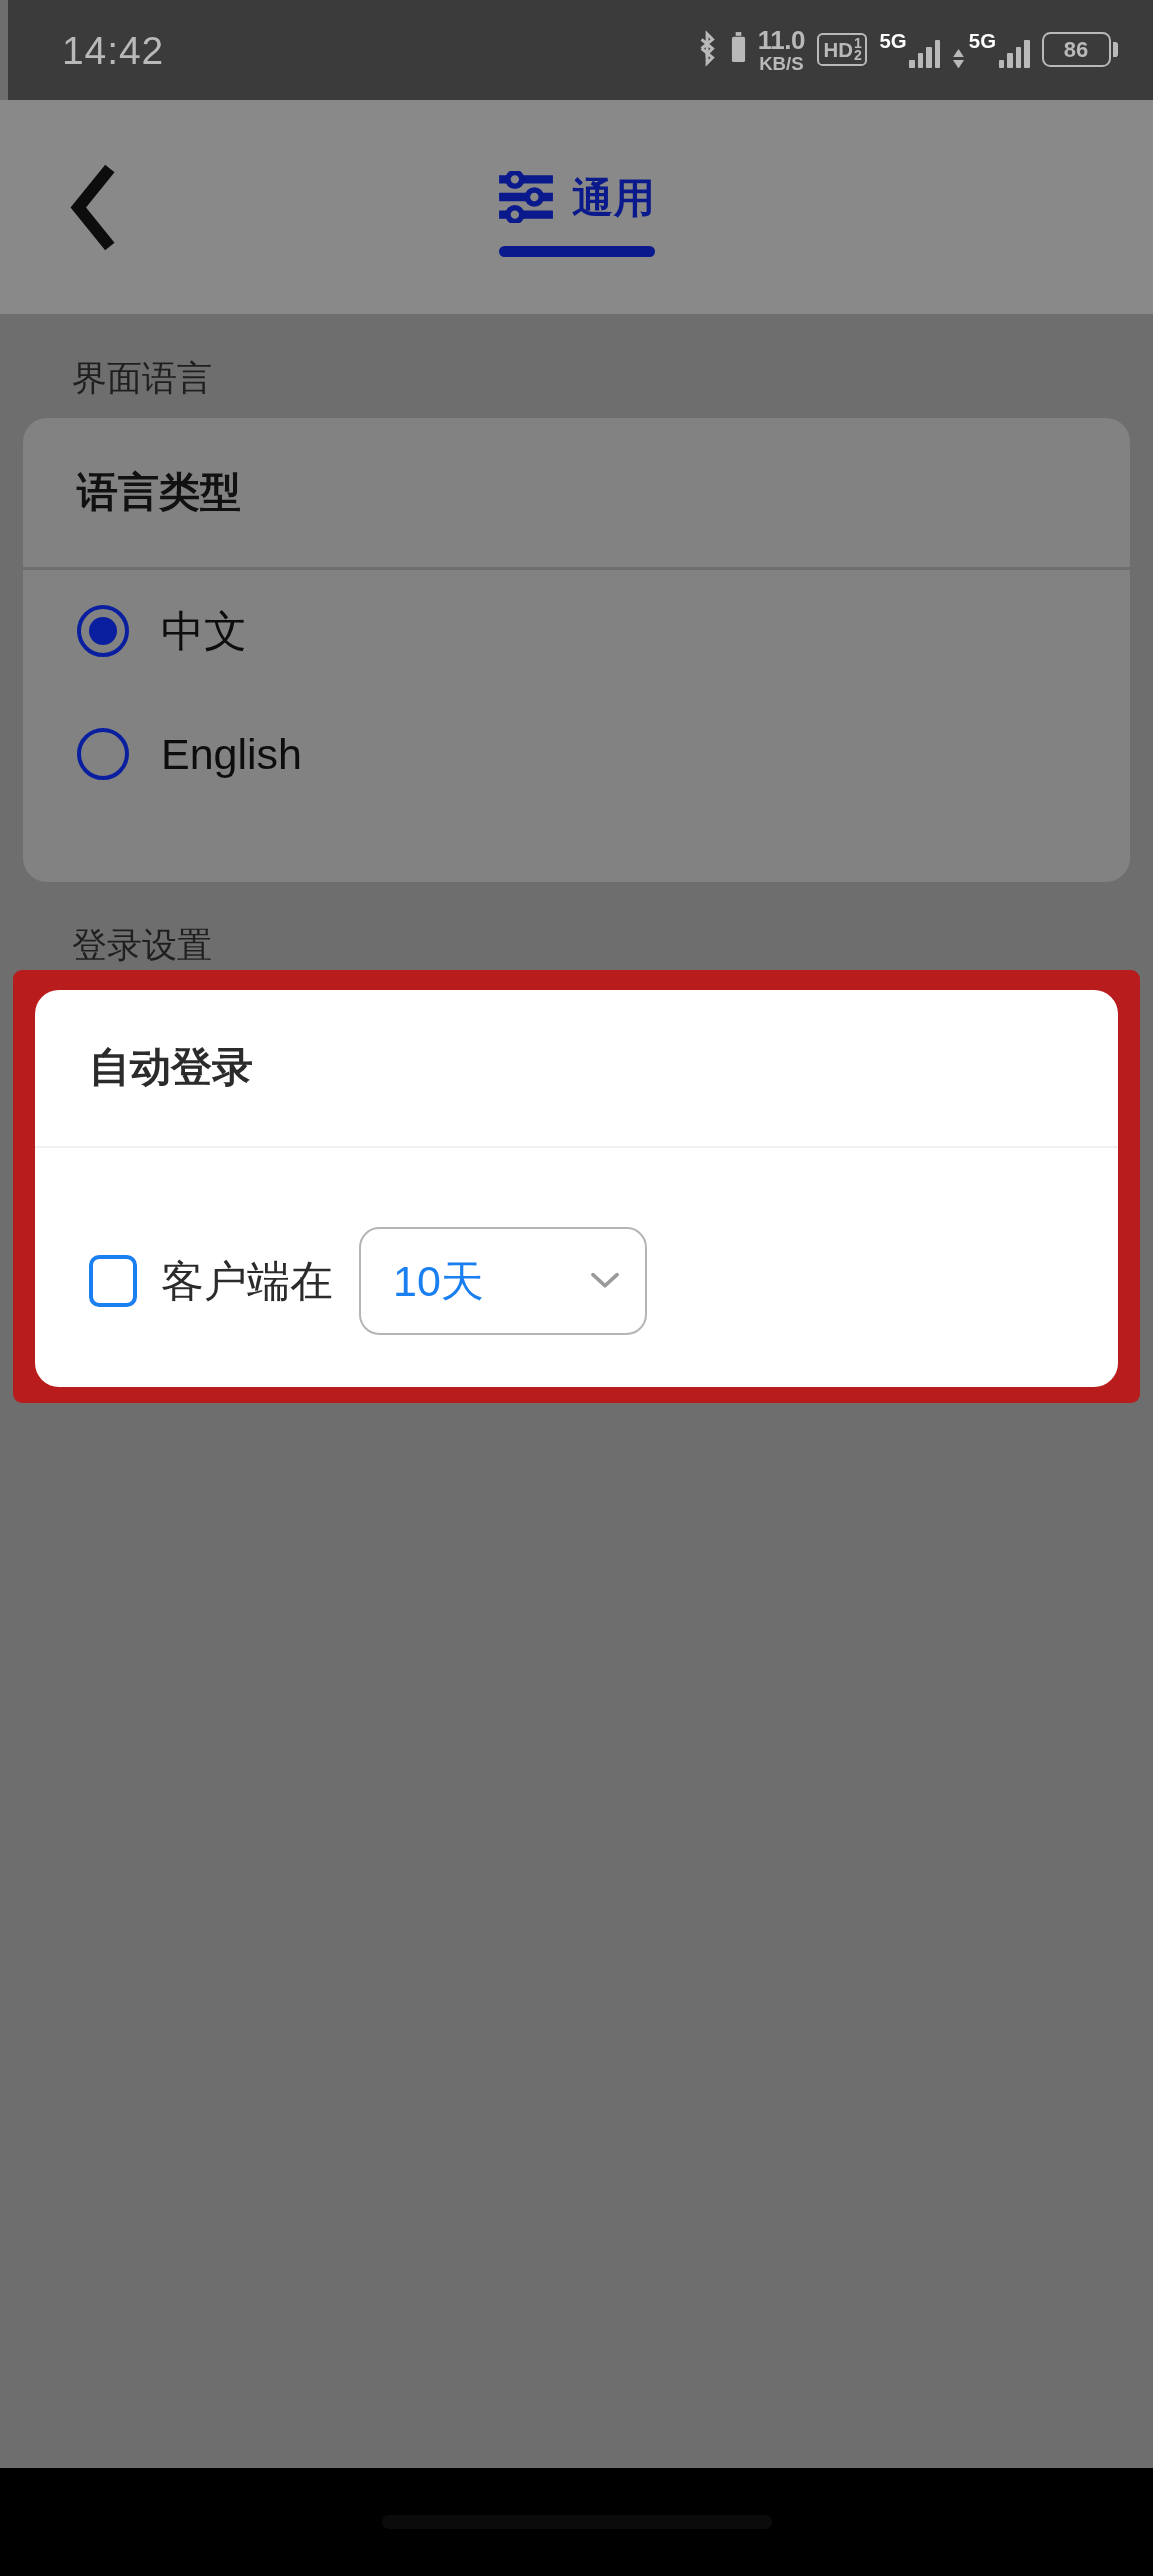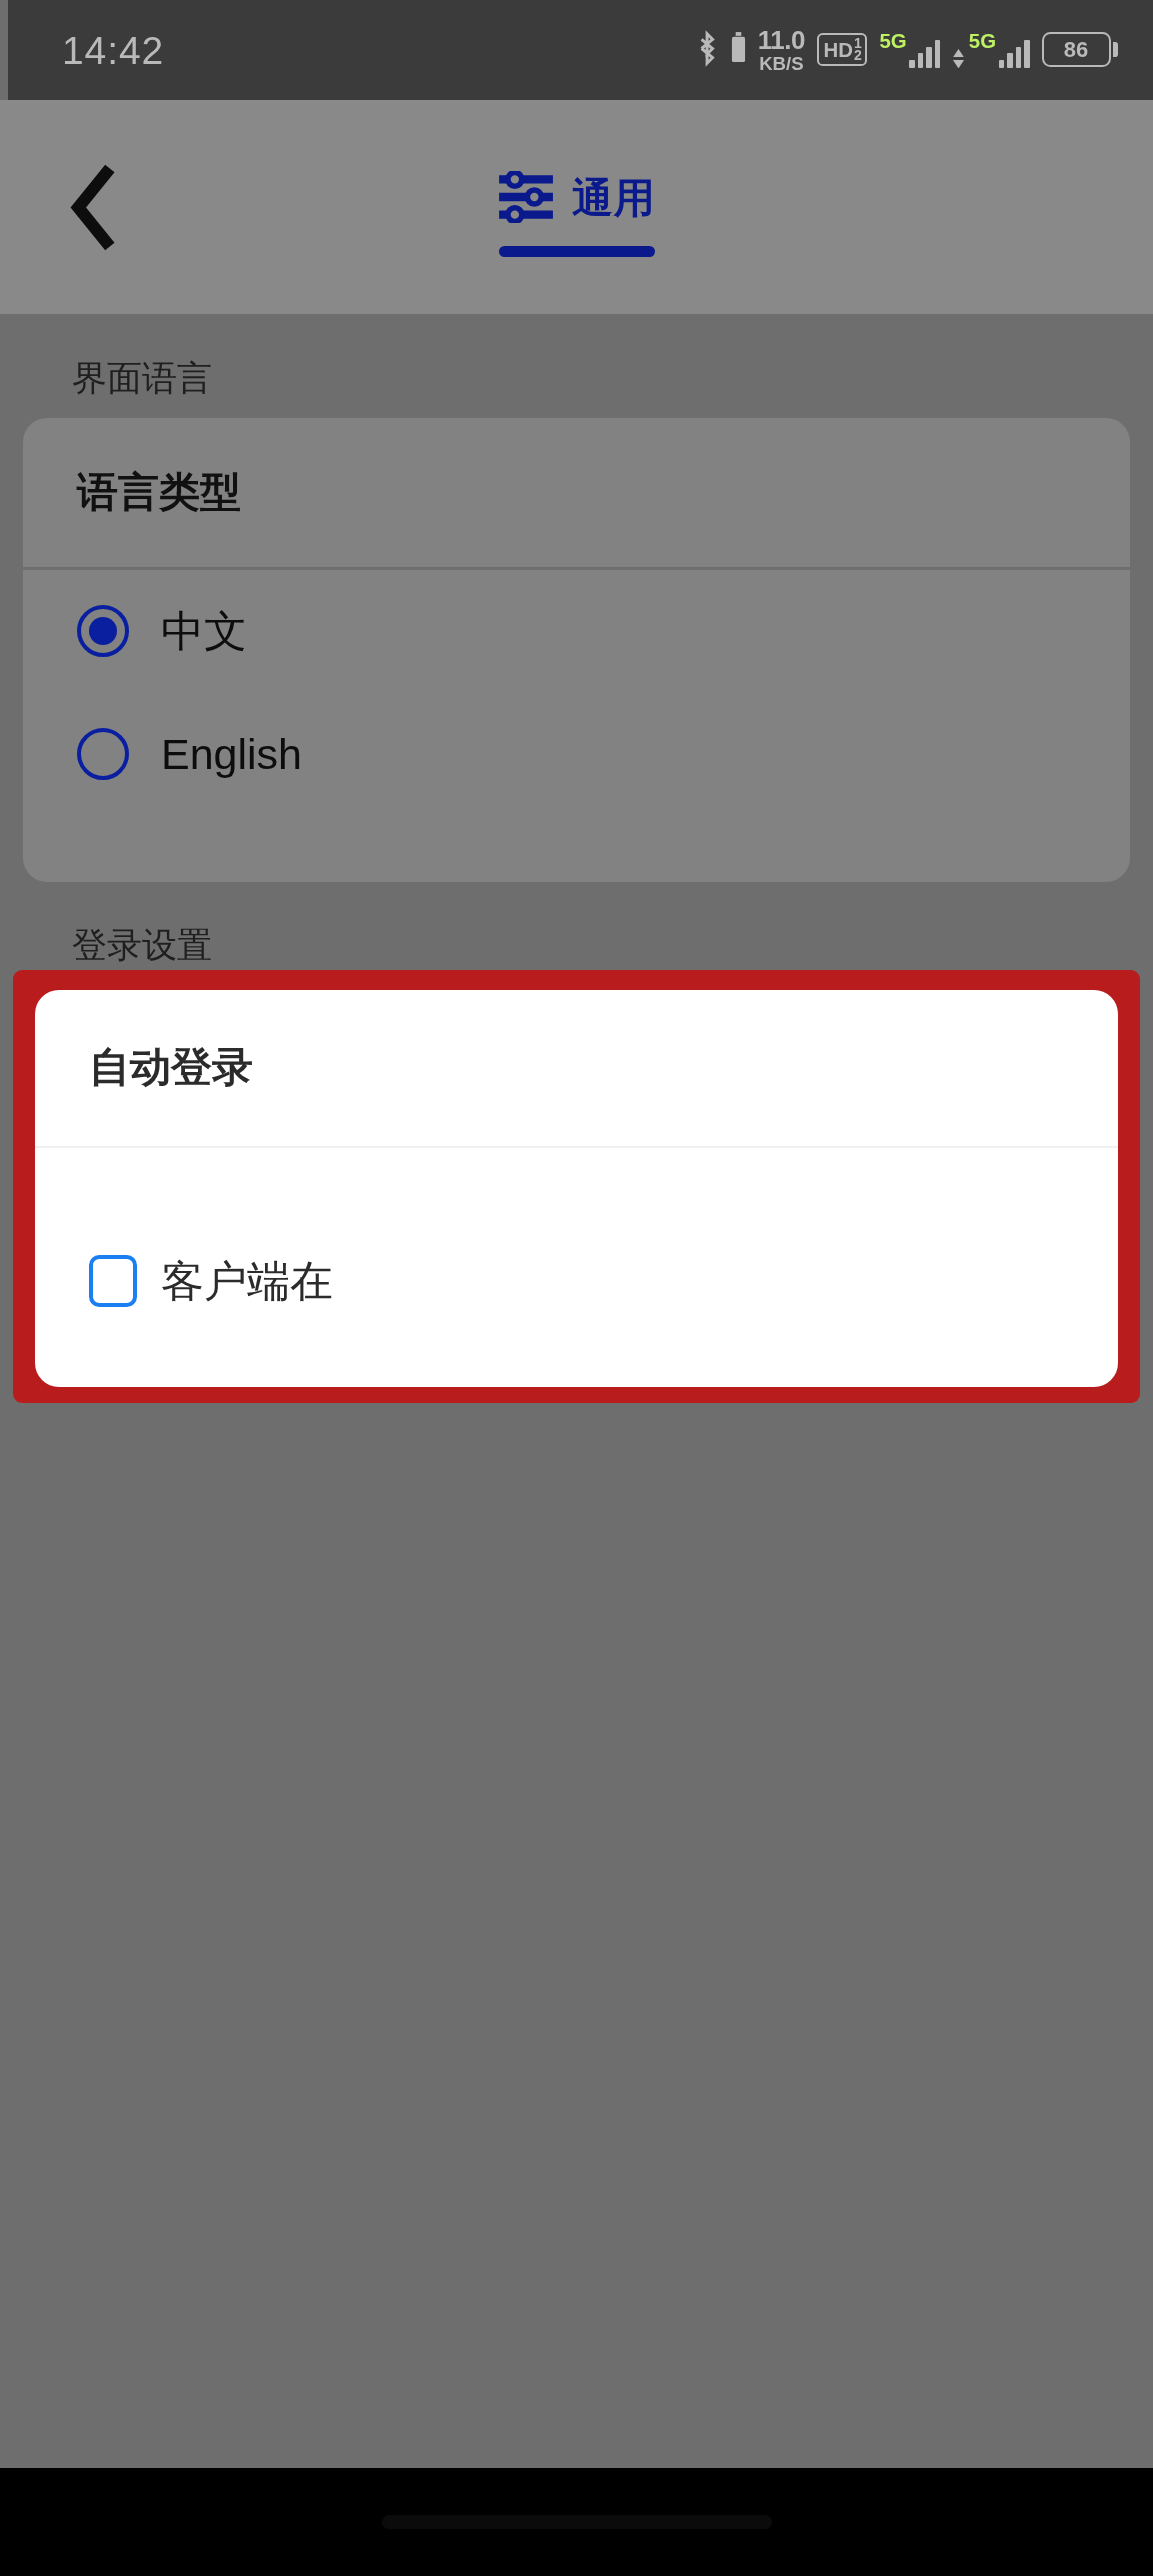--- a/index.html
+++ b/index.html
@@ -67,21 +67,21 @@
   }
   .hd-badge sup { font-size: 14px; vertical-align: super; }
   .hd-badge sub { font-size: 14px; vertical-align: sub; }
   .signal-group {
     display: flex;
     align-items: flex-end;
     gap: 2.8px;
     height: 37px;
   }
   .signal-label {
-    color: #bef264;
+    color: #ffffff;
     font-size: 20.4px;
     font-weight: bold;
     line-height: 1;
     align-self: flex-start;
     margin-bottom: 0;
   }
   .bars { display: flex; align-items: flex-end; gap: 2.8px; height: 28px; }
   .bars i { display: block; width: 5.6px; background: #b9b9b9; border-radius: 0.9px; }
   .bars i:nth-child(1) { height: 8.4px; }
   .bars i:nth-child(2) { height: 15px; }
@@ -446,20 +446,28 @@
         <div class="card-head">
           <span class="card-title">自动登录</span>
         </div>
         <div class="card-divider-light"></div>
 
         <div class="login-row">
           <span class="checkbox"></span>
 
           <span class="row-text" id="text-before">客户端在</span>
 
+          <div id="days-select">
+            <span class="value">10天</span>
+            <span>
+              <svg width="32" height="20.4" viewBox="0 0 34 22">
+                <path d="M4 5 L17 17 L30 5" fill="none" stroke="#9a9a9a" stroke-width="4" stroke-linecap="round" stroke-linejoin="round"></path>
+              </svg>
+            </span>
+          </div>
 
         </div>
 
       </div>
     </div>
 
   </div>
 
   <div id="nav-bar">
     <div id="home-indicator"></div>

